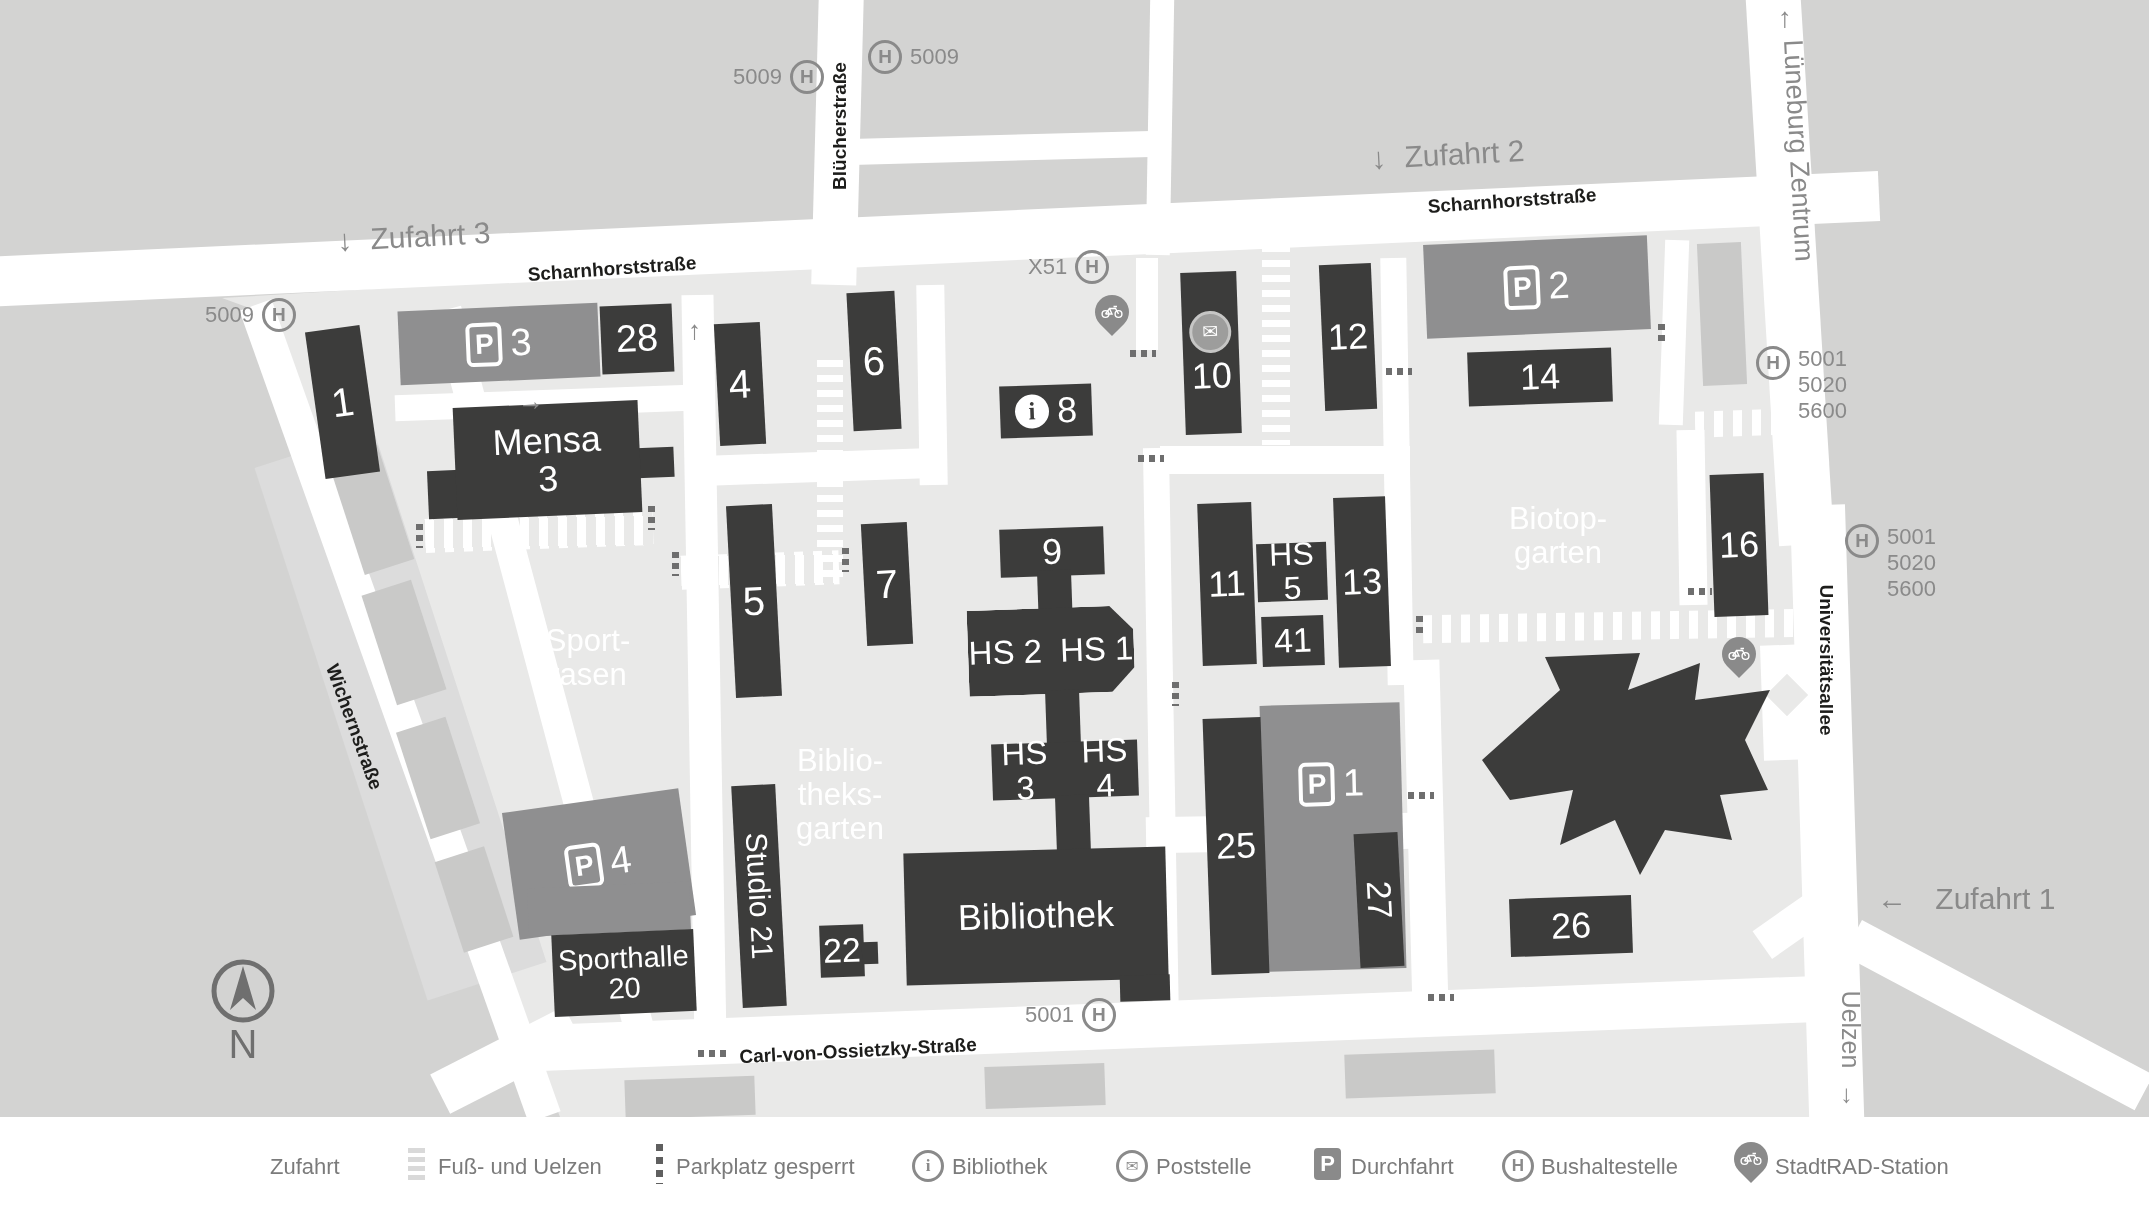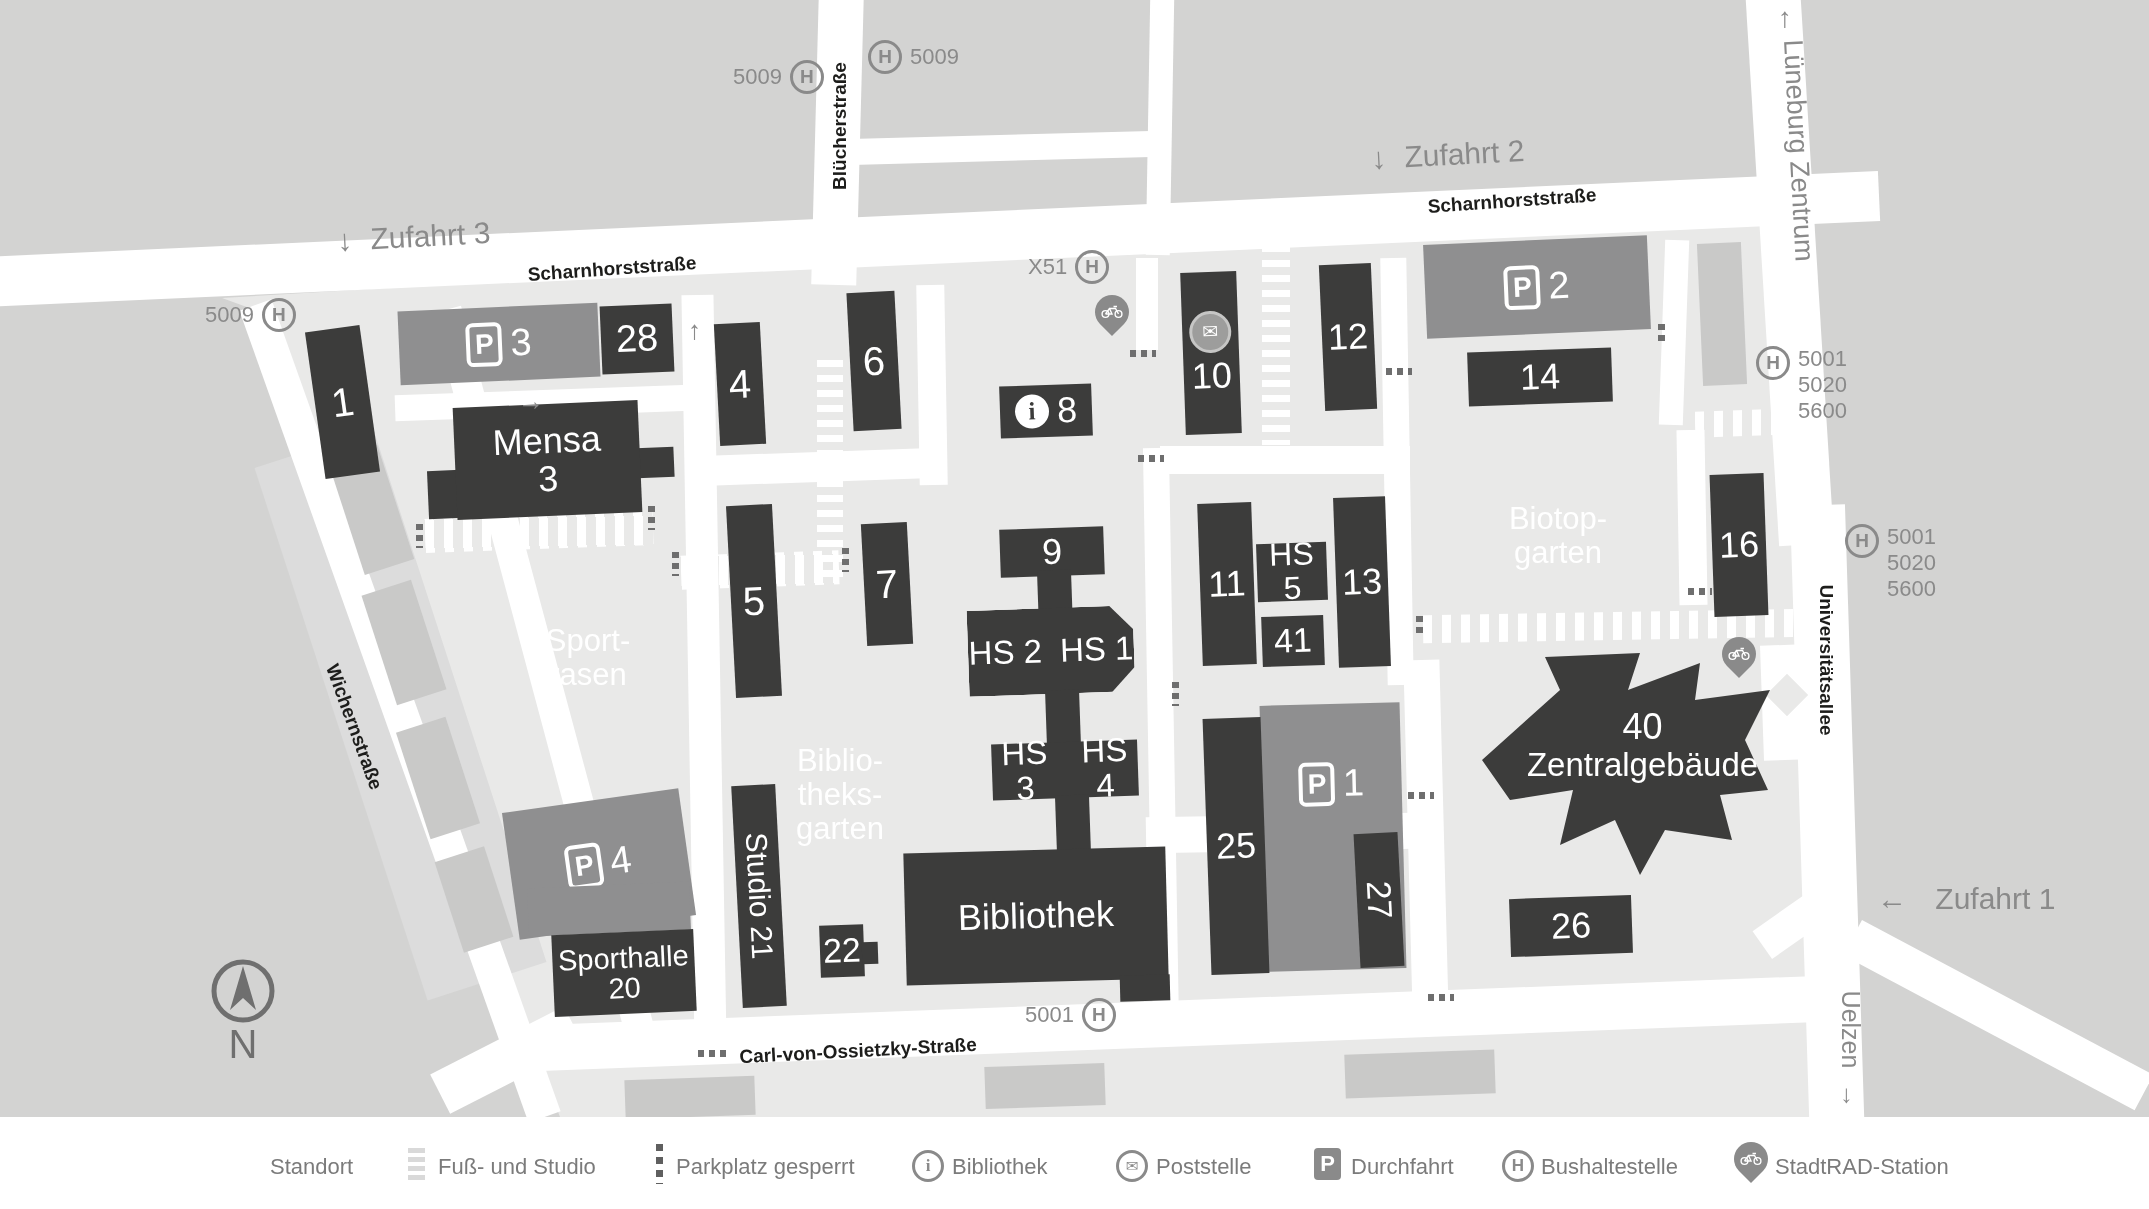--- a/index.html
+++ b/index.html
@@ -225,24 +225,20 @@
 
   <div class="a" style="left:528px;top:885px;width:162px;height:48px;background:#8f8f90;transform:rotate(-2.5deg);"></div>
   <div class="bldg" style="left:553px;top:932px;width:142px;height:82px;transform:rotate(-2.5deg);flex-direction:column;font-size:29px;">
     <span>Sporthalle</span>
     <span>20</span>
   </div>
 
   <svg class="a" style="left:1470px;top:645px;" width="310" height="240" viewBox="0 0 310 240">
     <polygon fill="#3c3c3b" points="12,115 90,45 75,12 170,8 158,45 230,18 225,55 300,45 275,95 298,145 250,150 262,195 195,185 170,230 145,175 90,200 103,145 40,155"></polygon>
   </svg>
-  <div class="wlabel" style="left:1520px;top:707px;width:245px;">
-    <div style="font-size:36px;">40</div>
-    <div style="font-size:33px;">Zentralgebäude</div>
-  </div>
 
   <div class="wlabel" style="left:508px;top:624px;width:160px;">
     <div>Sport-</div>
     <div>rasen</div>
   </div>
   <div class="wlabel" style="left:760px;top:744px;width:160px;">
     <div>Biblio-</div>
     <div>theks-</div>
     <div>garten</div>
   </div>
@@ -342,24 +338,24 @@
 
   <div class="a" style="left:208px;top:958px;width:70px;text-align:center;color:#6f6f6f;">
     <svg width="66" height="66" viewBox="0 0 66 66">
       <circle cx="33" cy="33" r="29" fill="none" stroke="#6f6f6f" stroke-width="5"></circle>
       <polygon points="33,8 46,52 33,40 20,52" fill="#6f6f6f"></polygon>
     </svg>
     <div style="font-size:40px;margin-top:-6px;">N</div>
   </div>
 
   <div class="legendbar"></div>
-  <div class="llabel" style="left:270px;top:1154px;">Standort</div>
+  <div class="llabel" style="left:270px;top:1154px;">Zufahrt</div>
 
   <div class="a" style="left:408px;top:1148px;width:17px;height:34px;background:repeating-linear-gradient(180deg,#d9d9d9 0 5px,rgba(0,0,0,0) 5px 9px);"></div>
-  <div class="llabel" style="left:438px;top:1154px;">Fuß- und Studio</div>
+  <div class="llabel" style="left:438px;top:1154px;">Fuß- und Uelzen</div>
 
   <div class="a" style="left:656px;top:1144px;width:7px;height:40px;background:repeating-linear-gradient(180deg,#5f5f5f 0 7px,rgba(0,0,0,0) 7px 13px);"></div>
   <div class="llabel" style="left:676px;top:1154px;">Parkplatz gesperrt</div>
 
   <div class="lring" style="left:912px;top:1150px;font-family:'Liberation Serif','DejaVu Serif',serif;">i</div>
   <div class="llabel" style="left:952px;top:1154px;">Bibliothek</div>
 
   <div class="lring" style="left:1116px;top:1150px;font-size:15px;font-weight:normal;">✉</div>
   <div class="llabel" style="left:1156px;top:1154px;">Poststelle</div>
 

